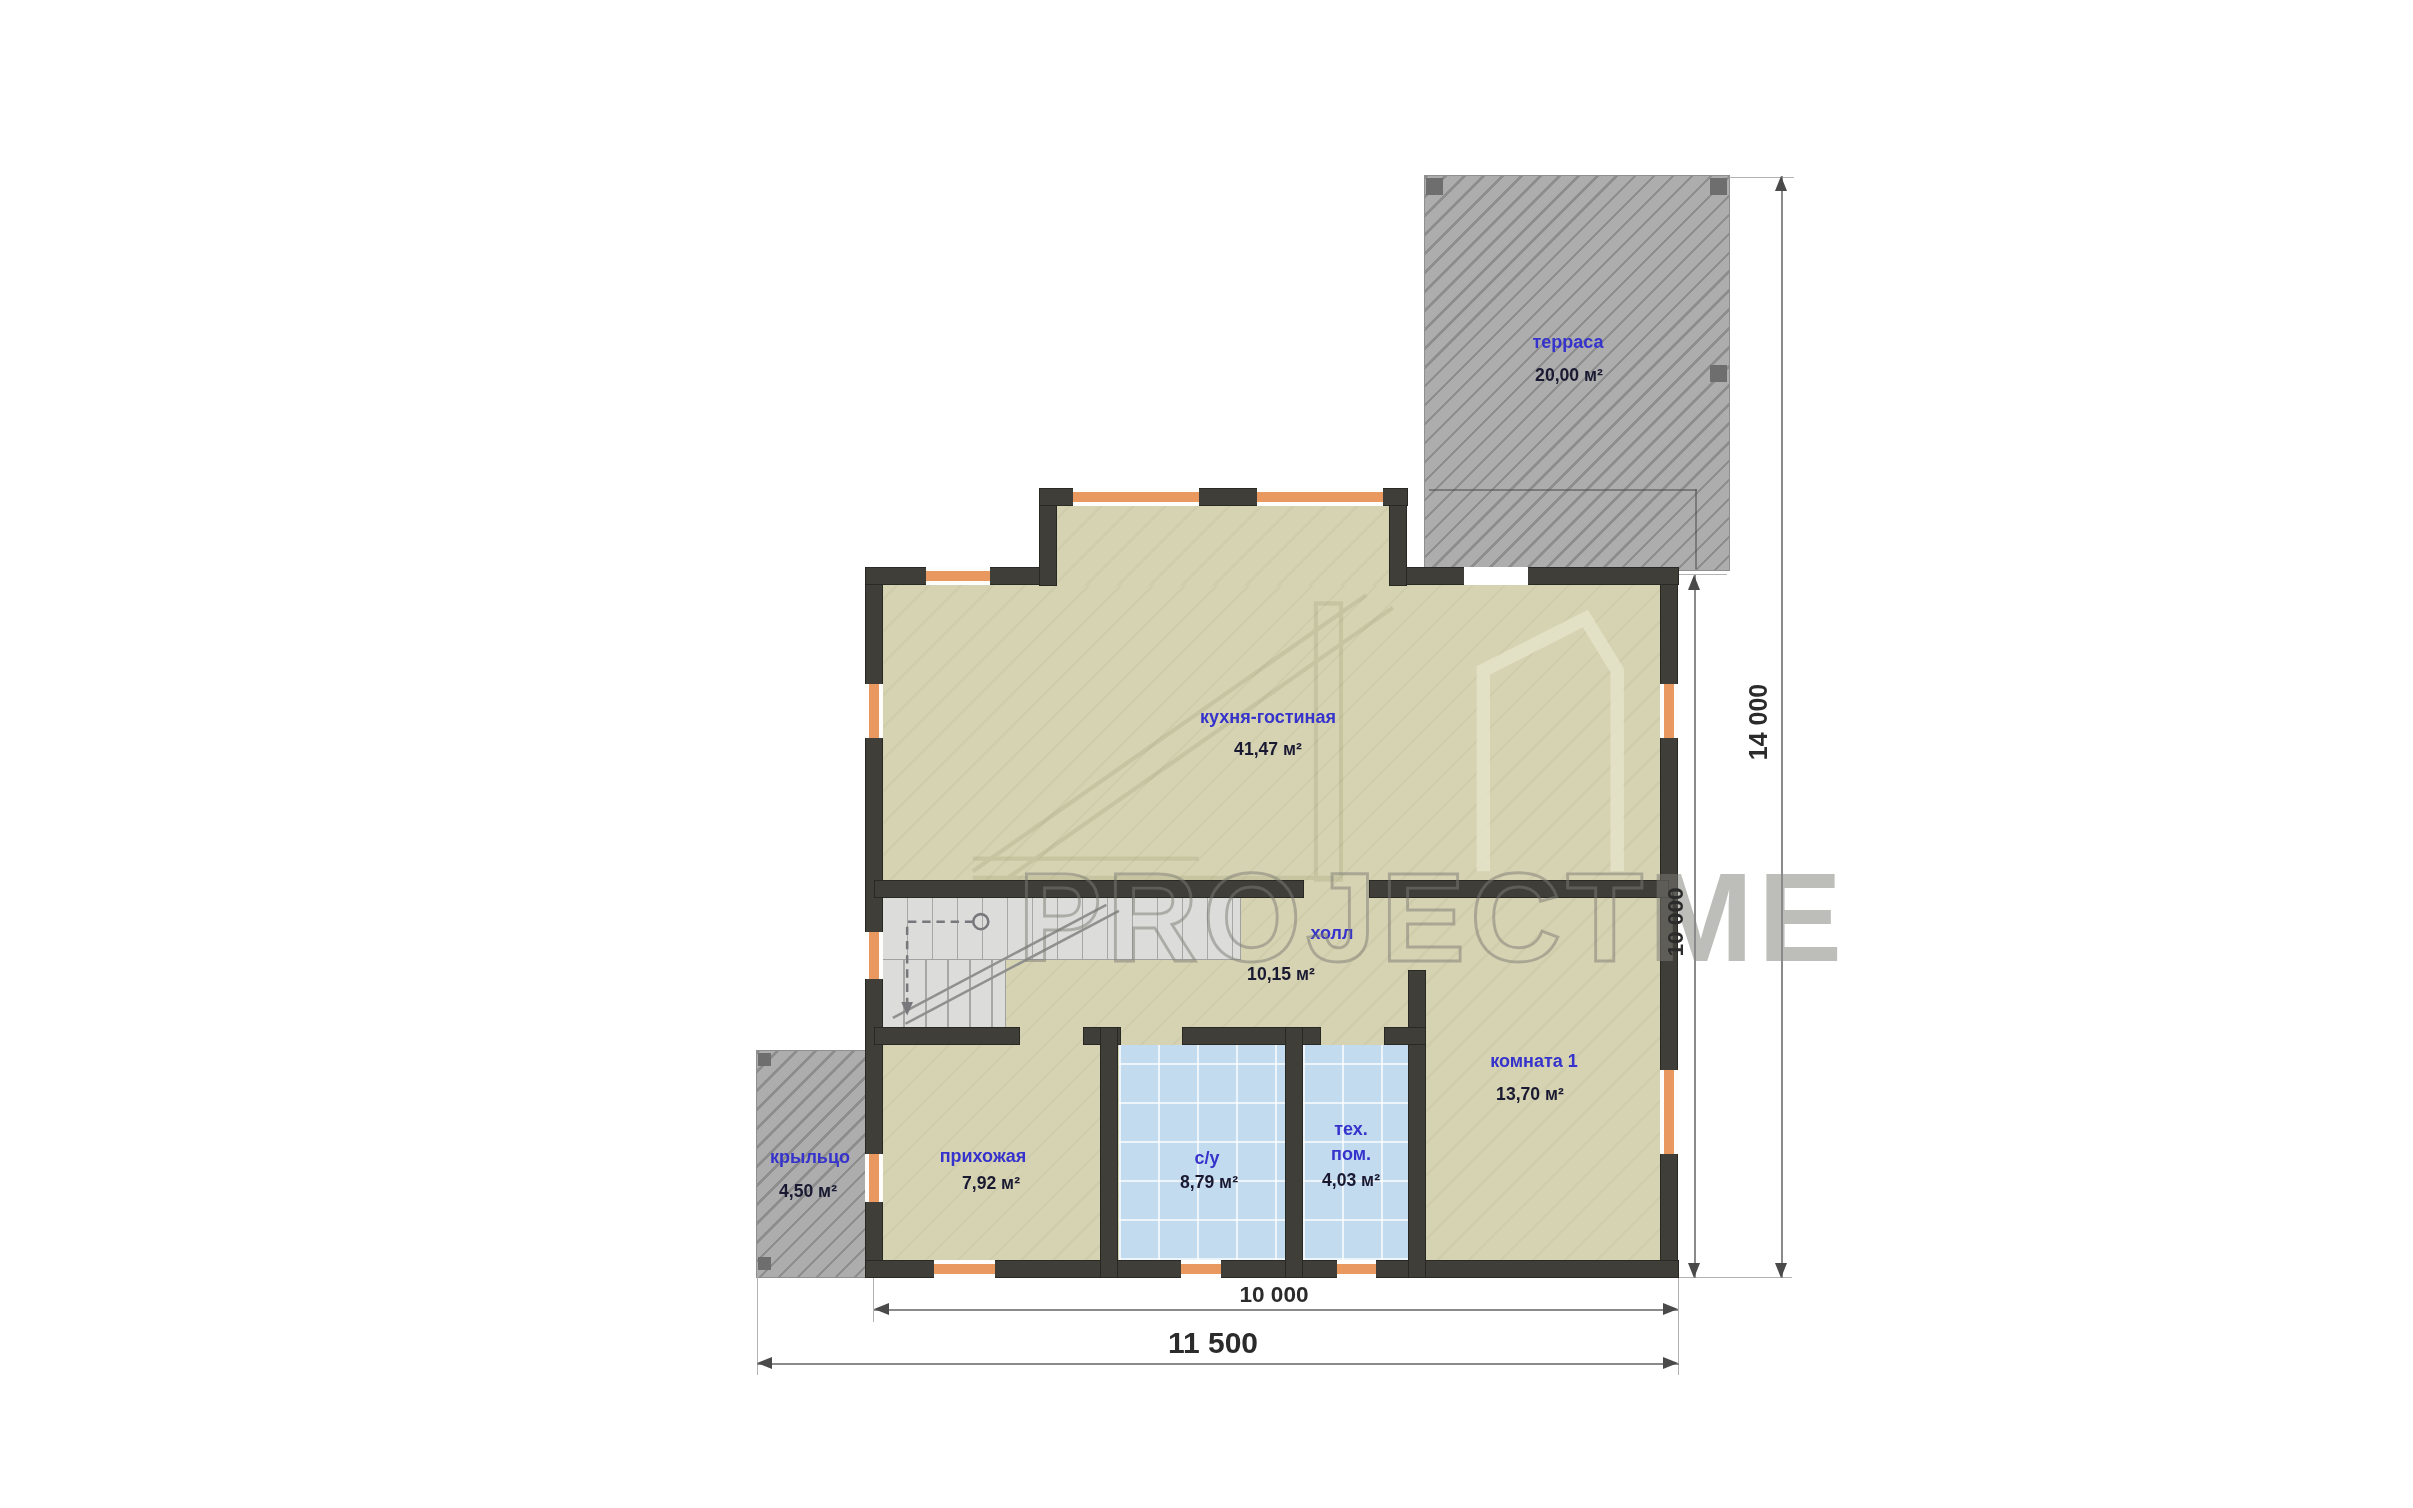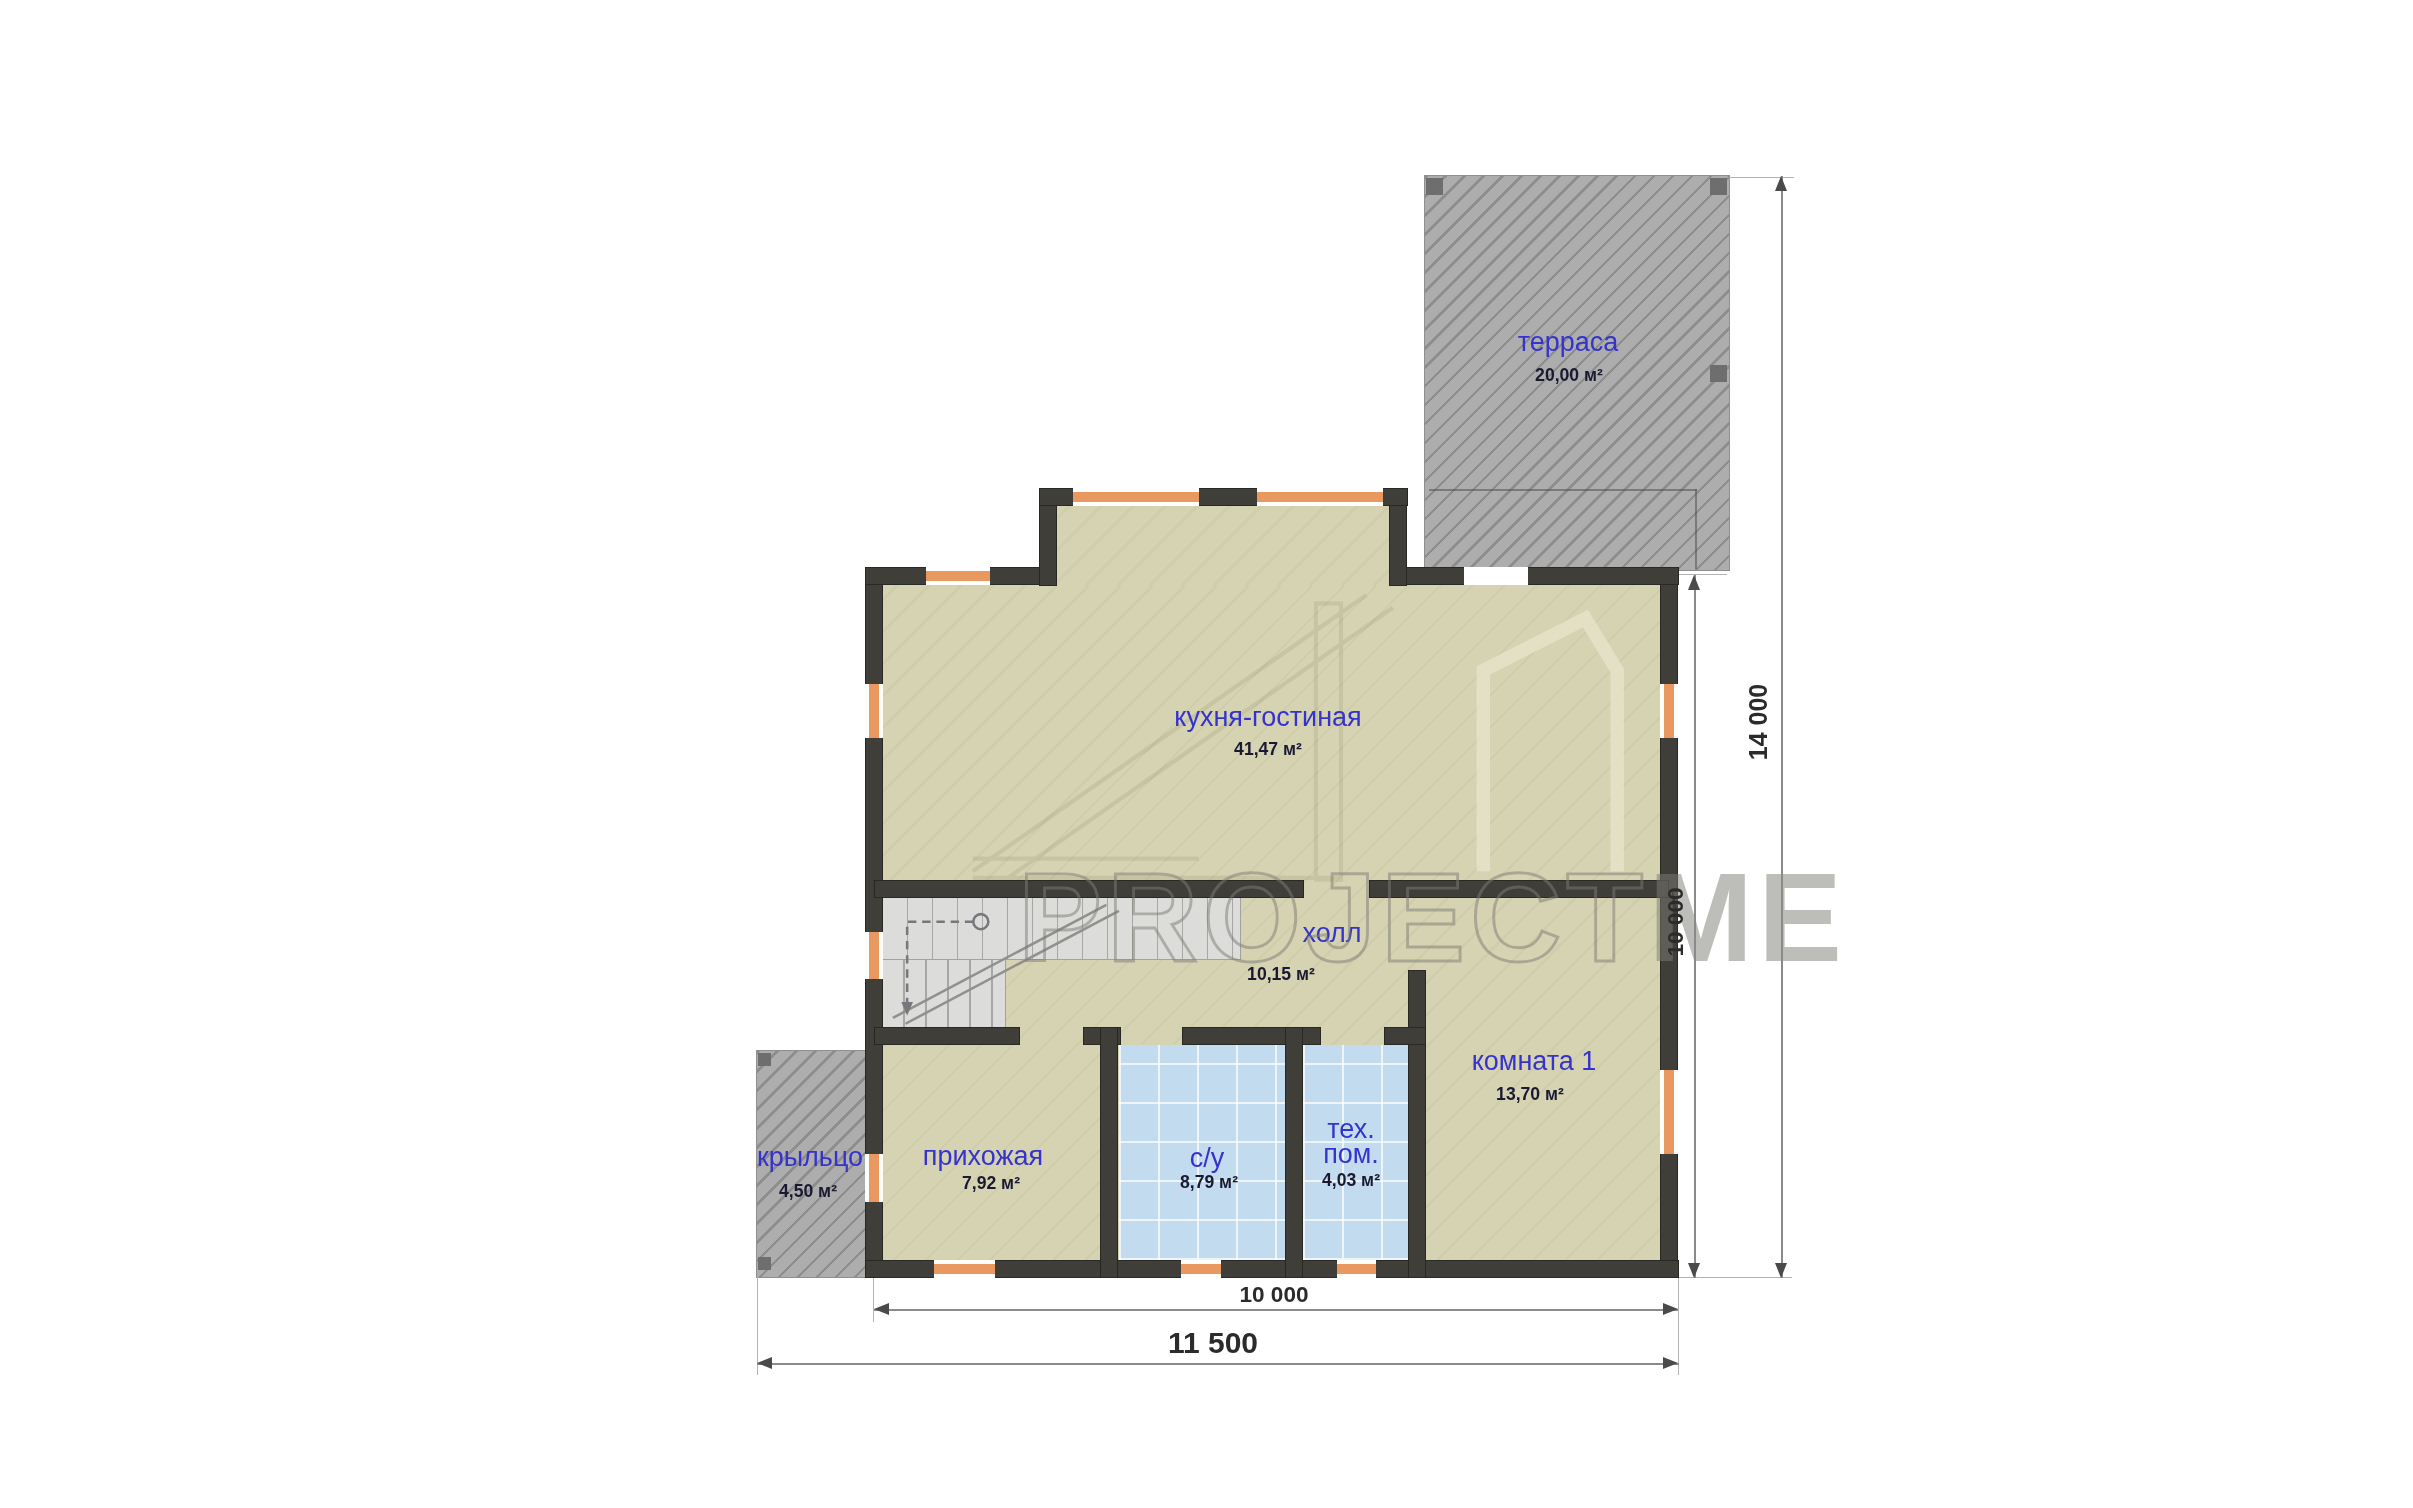--- a/index.html
+++ b/index.html
@@ -22,21 +22,21 @@
           repeating-linear-gradient(90deg, rgba(255,255,255,.7) 0 1.7px, transparent 1.7px 39px);}
   .wall{background:var(--wall);box-shadow:0 0 0 0.8px #23231f inset;}
   .window{background:#fdfdfb;}
   .window.h::after{content:"";position:absolute;left:0;right:0;top:4.2px;bottom:4.2px;background:var(--win);}
   .window.v::after{content:"";position:absolute;top:0;bottom:0;left:4.2px;right:4.2px;background:var(--win);}
   .gap{background:#ffffff;}
   .post{background:#6e6e6e;}
   .stairs{background:var(--stair);outline:1.7px solid #a2a2a0;}
   .treads-v{background-image:repeating-linear-gradient(90deg, transparent 0 23.5px, #a7a7a5 23.5px 25px);}
   .treads-v2{background-image:repeating-linear-gradient(90deg, transparent 0 20px, #a7a7a5 20px 22px);}
-  .rname{color:var(--lblue);font-weight:400;font-size:27px;white-space:nowrap;
+  .rname{color:var(--lblue);font-weight:700;font-size:18px;white-space:nowrap;
          transform:translate(-50%,-50%);text-align:center;}
   .rarea{color:var(--vdark);font-weight:600;font-size:17.6px;white-space:nowrap;
          transform:translate(-50%,-50%);text-align:center;}
   .dimline{background:var(--dim);}
   .extline{background:#b2b2b2;}
   .dimtext{color:#2b2b2b;font-weight:600;font-size:23.5px;white-space:nowrap;
            transform:translate(-50%,-50%);}
   .dimtext.vert{transform:translate(-50%,-50%) rotate(-90deg);}
   .arr{width:0;height:0;}
   .arr.up{border-left:6.7px solid transparent;border-right:6.7px solid transparent;border-bottom:15px solid #4a4a4a;}

